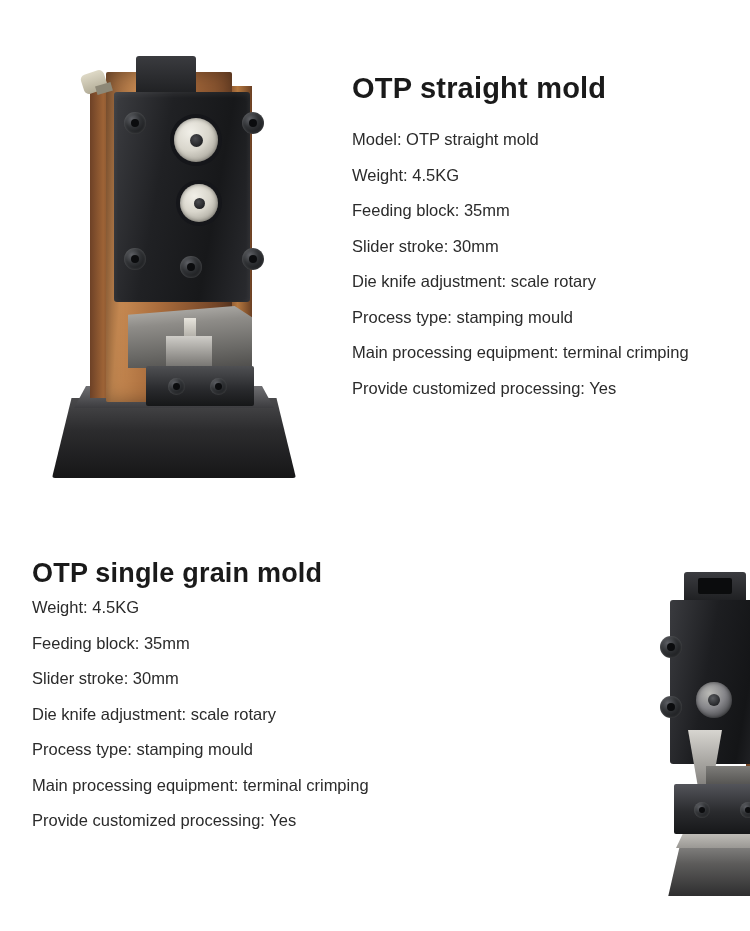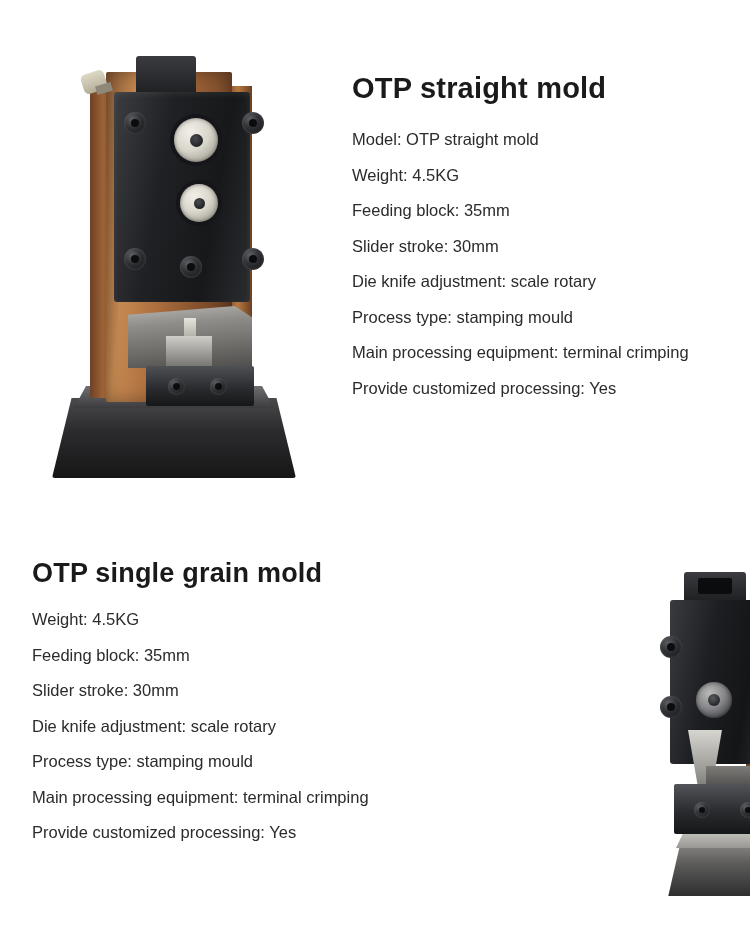--- a/index.html
+++ b/index.html
@@ -62,21 +62,21 @@
 
   .product-title {
     font-size: 29px;
     font-weight: bold;
     color: #1a1a1a;
     letter-spacing: 0.2px;
     margin: 0 0 26px 0;
     line-height: 1.15;
   }
   #section-one .product-title { padding-left: 14px; }
-  #section-two .product-title { font-size: 27px; margin-bottom: 22px; }
+  #section-two .product-title { font-size: 27px; margin-bottom: 10px; }
 
   .spec-list {
     list-style: none;
     margin: 0;
     padding: 0;
   }
   .spec-list li {
     font-size: 16.5px;
     line-height: 1.0;
     color: #2b2b2b;

